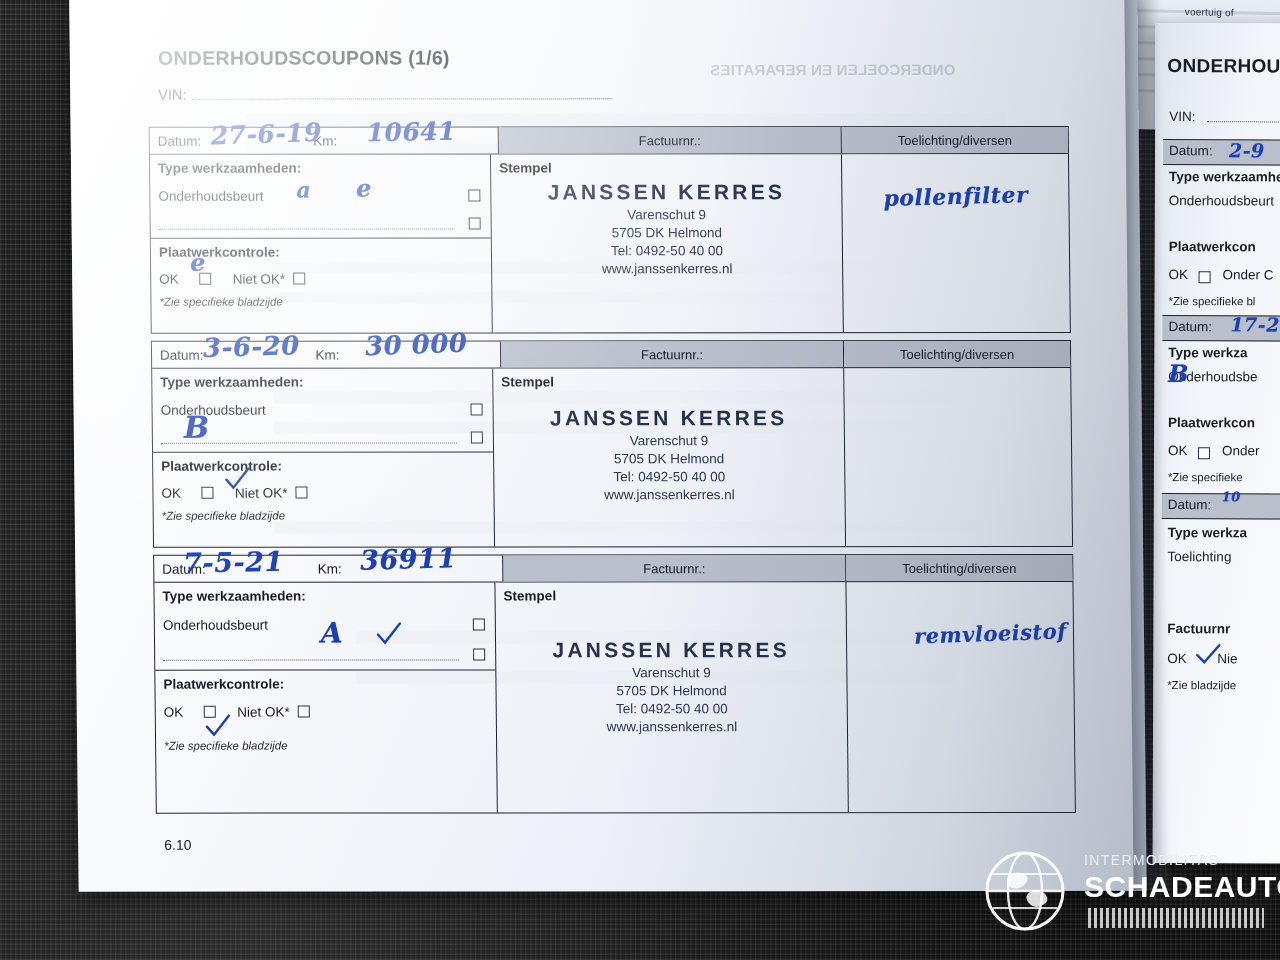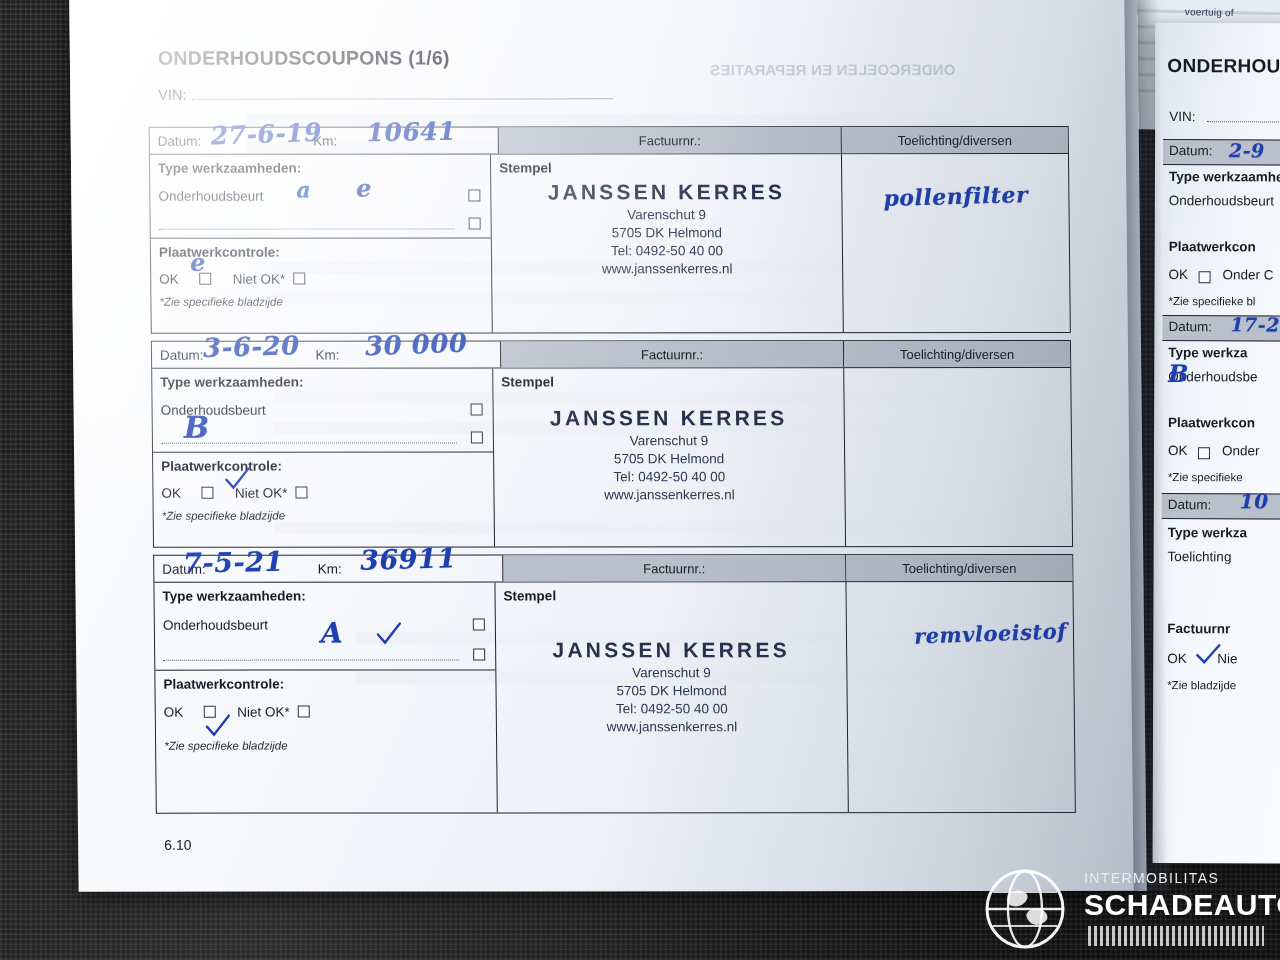--- a/index.html
+++ b/index.html
@@ -318,21 +318,21 @@
   .rp-hdrbar {
     position: absolute;
     background: #b9bfcb;
     border-top: 1.4px solid #1d2330;
     border-bottom: 1.4px solid #1d2330;
   }
 
   
   #watermark {
     position: absolute;
-    right: 14px; bottom: 2px;
+    right: 14px; bottom: 20px;
     width: 290px; height: 96px;
     pointer-events: none;
   }
   #wmText1 {
     position: absolute;
     left: 108px; top: 8px;
     color: #e9ecf2;
     font-size: 14px;
     letter-spacing: 1.4px;
   }
@@ -426,21 +426,21 @@
       <div class="rp" style="left:14px; top:346px;">Onderhoudsbe</div>
       <div class="hw" style="left:14px; top:336px; font-size:24px;">B</div>
       <div class="rp" style="left:14px; top:392px; font-weight:bold;">Plaatwerkcon</div>
       <div class="rp" style="left:14px; top:420px;">OK</div>
       <span class="box" style="position:absolute; left:44px; top:424px;"></span>
       <div class="rp" style="left:68px; top:420px;">Onder</div>
       <div class="rp" style="left:14px; top:448px; font-size:11.5px;">*Zie specifieke</div>
 
       <div class="rp-hdrbar" style="left:8px; top:470px; width:210px; height:24px;"></div>
       <div class="rp" style="left:14px; top:474px;">Datum:</div>
-      <div class="hw" style="left:86px; top:466px; font-size:20px;">10</div>
+      <div class="hw" style="left:68px; top:466px; font-size:13px;">10</div>
       <div class="rp" style="left:14px; top:502px; font-weight:bold;">Type werkza</div>
       <div class="rp" style="left:14px; top:526px;">Toelichting</div>
       <div class="rp" style="left:14px; top:598px; font-weight:bold;">Factuurnr</div>
       <div class="rp" style="left:14px; top:628px;">OK</div>
       <div class="rp" style="left:64px; top:628px;">Nie</div>
       <div class="rp" style="left:14px; top:656px; font-size:11.5px;">*Zie bladzijde</div>
       <svg class="hw-check" style="left:42px; top:620px; width:26px; height:22px;" viewBox="0 0 26 22">
         <path d="M2 12 L9 19 L24 2" stroke="#1d3fb0" stroke-width="2.4" fill="none" stroke-linecap="round"></path>
       </svg>
     </div>

